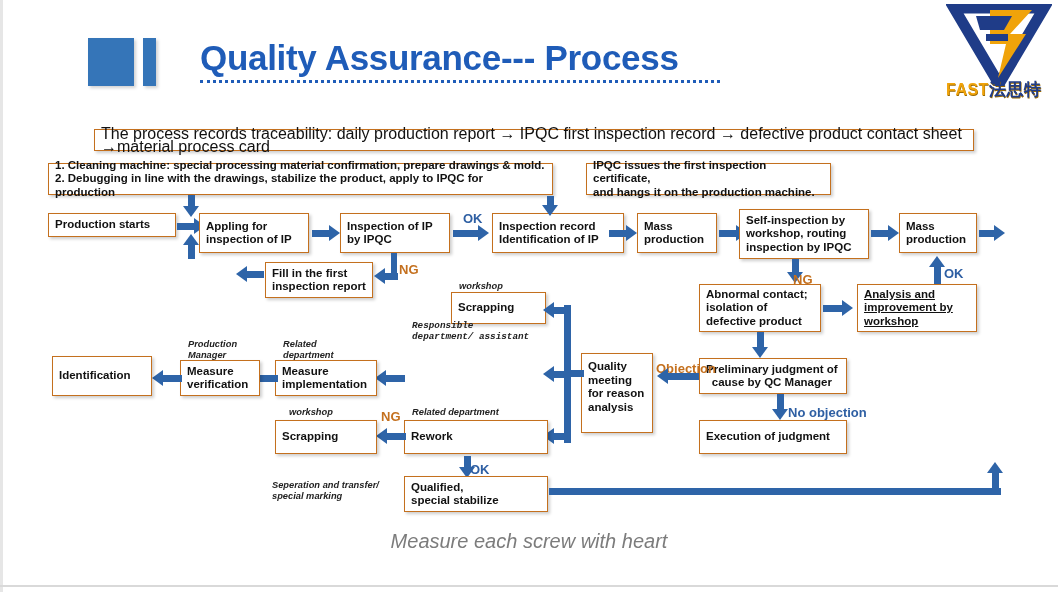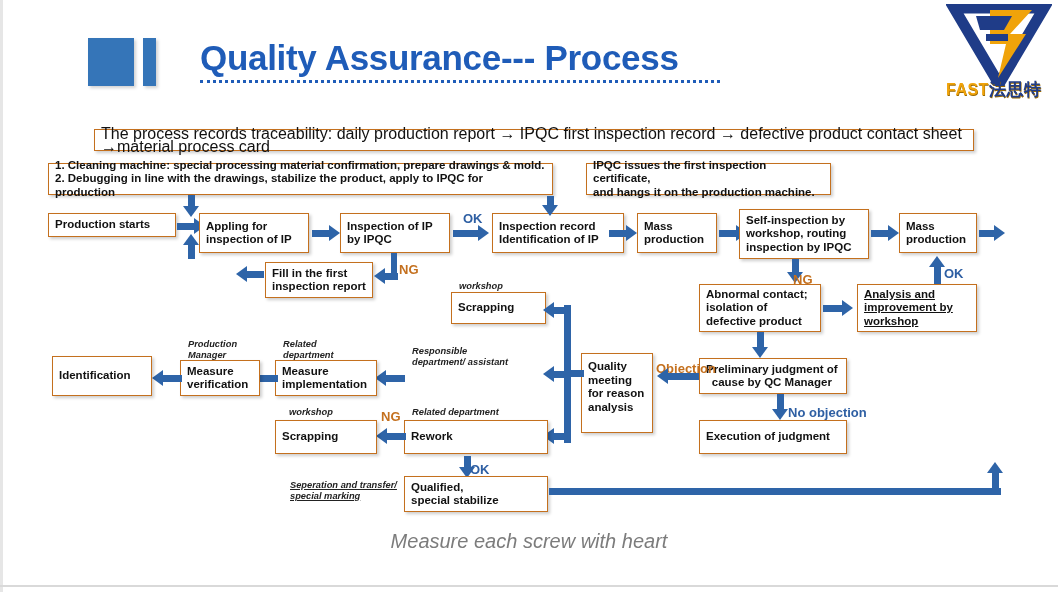--- a/index.html
+++ b/index.html
@@ -293,21 +293,21 @@
   </div>
   <div class="ar ar-l" style="left:543px;top:366px;width:26px;height:16px;">
     <div class="shaft" style="width:18px;"></div>
       <div class="head"></div>
   </div>
   <div class="ar ar-l" style="left:543px;top:428px;width:26px;height:16px;">
     <div class="shaft" style="width:18px;"></div>
       <div class="head"></div>
   </div>
 
-  <div class="cap" style="left:412px;top:346px;white-space:pre-line;">Responsible
+  <div class="cap" style="left:412px;top:321px;white-space:pre-line;font-family:Liberation Mono, monospace;">Responsible
 department/ assistant</div>
 
   <div class="ar ar-l" style="left:375px;top:370px;width:30px;height:16px;">
     <div class="shaft" style="width:22px;"></div>
       <div class="head"></div>
   </div>
 
   <div class="cap" style="left:283px;top:339px;white-space:pre-line;">Related
 department</div>
   <div class="box" style="left:275px;top:360px;width:102px;height:36px;white-space:pre-line;">
@@ -351,21 +351,21 @@
   <div class="box" style="left:275px;top:420px;width:102px;height:34px;white-space:pre-line;">
     <span>Scrapping</span>
   </div>
 
   <div class="ar ar-d" style="left:459px;top:456px;width:16px;height:22px;">
     <div class="shaft" style="height:13px;"></div>
       <div class="head"></div>
   </div>
   <div class="elabel ok" style="left:470px;top:462px;">OK</div>
 
-  <div class="cap" style="left:290px;top:480px;white-space:pre-line;text-decoration:underline;">Seperation and transfer/
+  <div class="cap" style="left:272px;top:480px;white-space:pre-line;">Seperation and transfer/
 special marking</div>
 
   <div class="box" style="left:404px;top:476px;width:144px;height:36px;white-space:pre-line;">
     <span>Qualified,
 special stabilize</span>
   </div>
 
   <div class="bar" style="left:549px;top:488px;width:452px;height:7px;"></div>
   <div class="ar ar-u" style="left:987px;top:462px;width:16px;height:33px;">
     <div class="shaft" style="height:23px;"></div>

